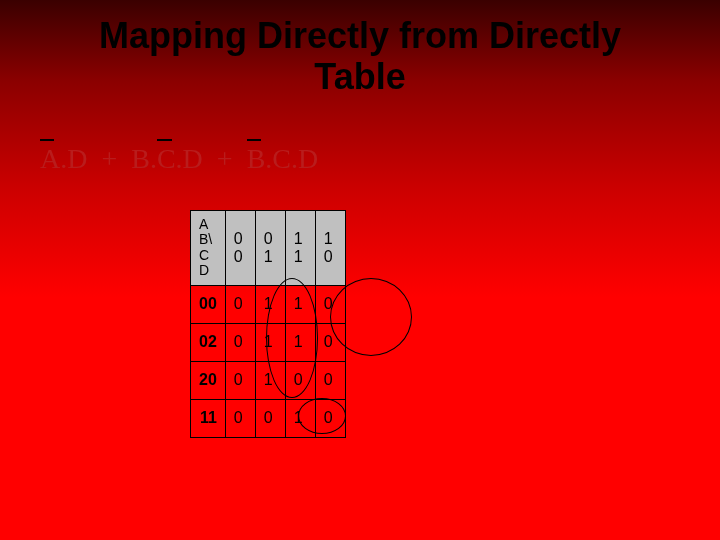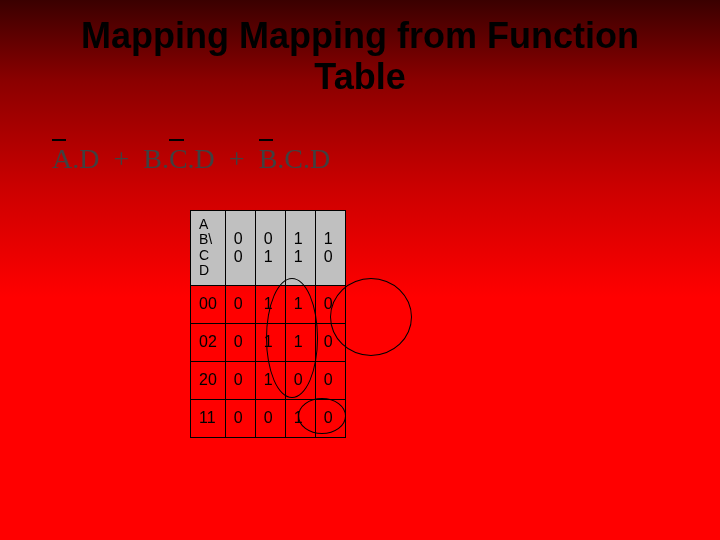--- a/index.html
+++ b/index.html
@@ -13,26 +13,26 @@
   }
   .title {
     color: #000;
     font-size: 36px;
     font-weight: bold;
     text-align: center;
     padding: 15px 60px 0 60px;
     line-height: 1.15;
   }
   .expression {
-    color: #404040;
+    color: #b91c1c;
     font-family: "Times New Roman", serif;
     font-size: 28px;
     position: absolute;
     top: 143px;
-    left: 52px;
+    left: 40px;
   }
   .expression .term { display: inline-block; position: relative; }
   .expression .bar {
     position: absolute;
     top: -4px;
     height: 2px;
     background: #000;
   }
   .kmap-wrap {
     position: absolute;
@@ -62,38 +62,38 @@
     font-size: 14px;
   }
   table.kmap tbody tr:nth-child(1) td.v,
   table.kmap tbody tr:nth-child(2) td.v,
   table.kmap tbody tr:nth-child(3) td.v,
   table.kmap tbody tr:nth-child(4) td.v {
     background: transparent;
   }
   table.kmap tbody th {
     background: transparent;
-    font-weight: normal;
-    text-align: left;
+    font-weight: bold;
+    text-align: right;
   }
   table.kmap tbody td {
     background: transparent;
   }
   .ovals { position: absolute; top: 0; left: 0; pointer-events: none; }
   .oval {
     position: absolute;
     border: 1.5px solid #000;
     border-radius: 50%;
     background: transparent;
   }
 </style>
 </head>
 <body>
 
-<h1 class="title">Mapping Mapping from Function Table</h1>
+<h1 class="title">Mapping Directly from Directly Table</h1>
 
 <div class="expression">
   <span class="term" style="position:relative;">
     <span class="bar" style="left:0; width:14px;"></span>A
   </span>.D
   &nbsp;+&nbsp;
   B.<span class="term" style="position:relative;"><span class="bar" style="left:0; width:15px;"></span>C</span>.D
   &nbsp;+&nbsp;
   <span class="term" style="position:relative;"><span class="bar" style="left:0; width:14px;"></span>B</span>.C.D
 </div>

